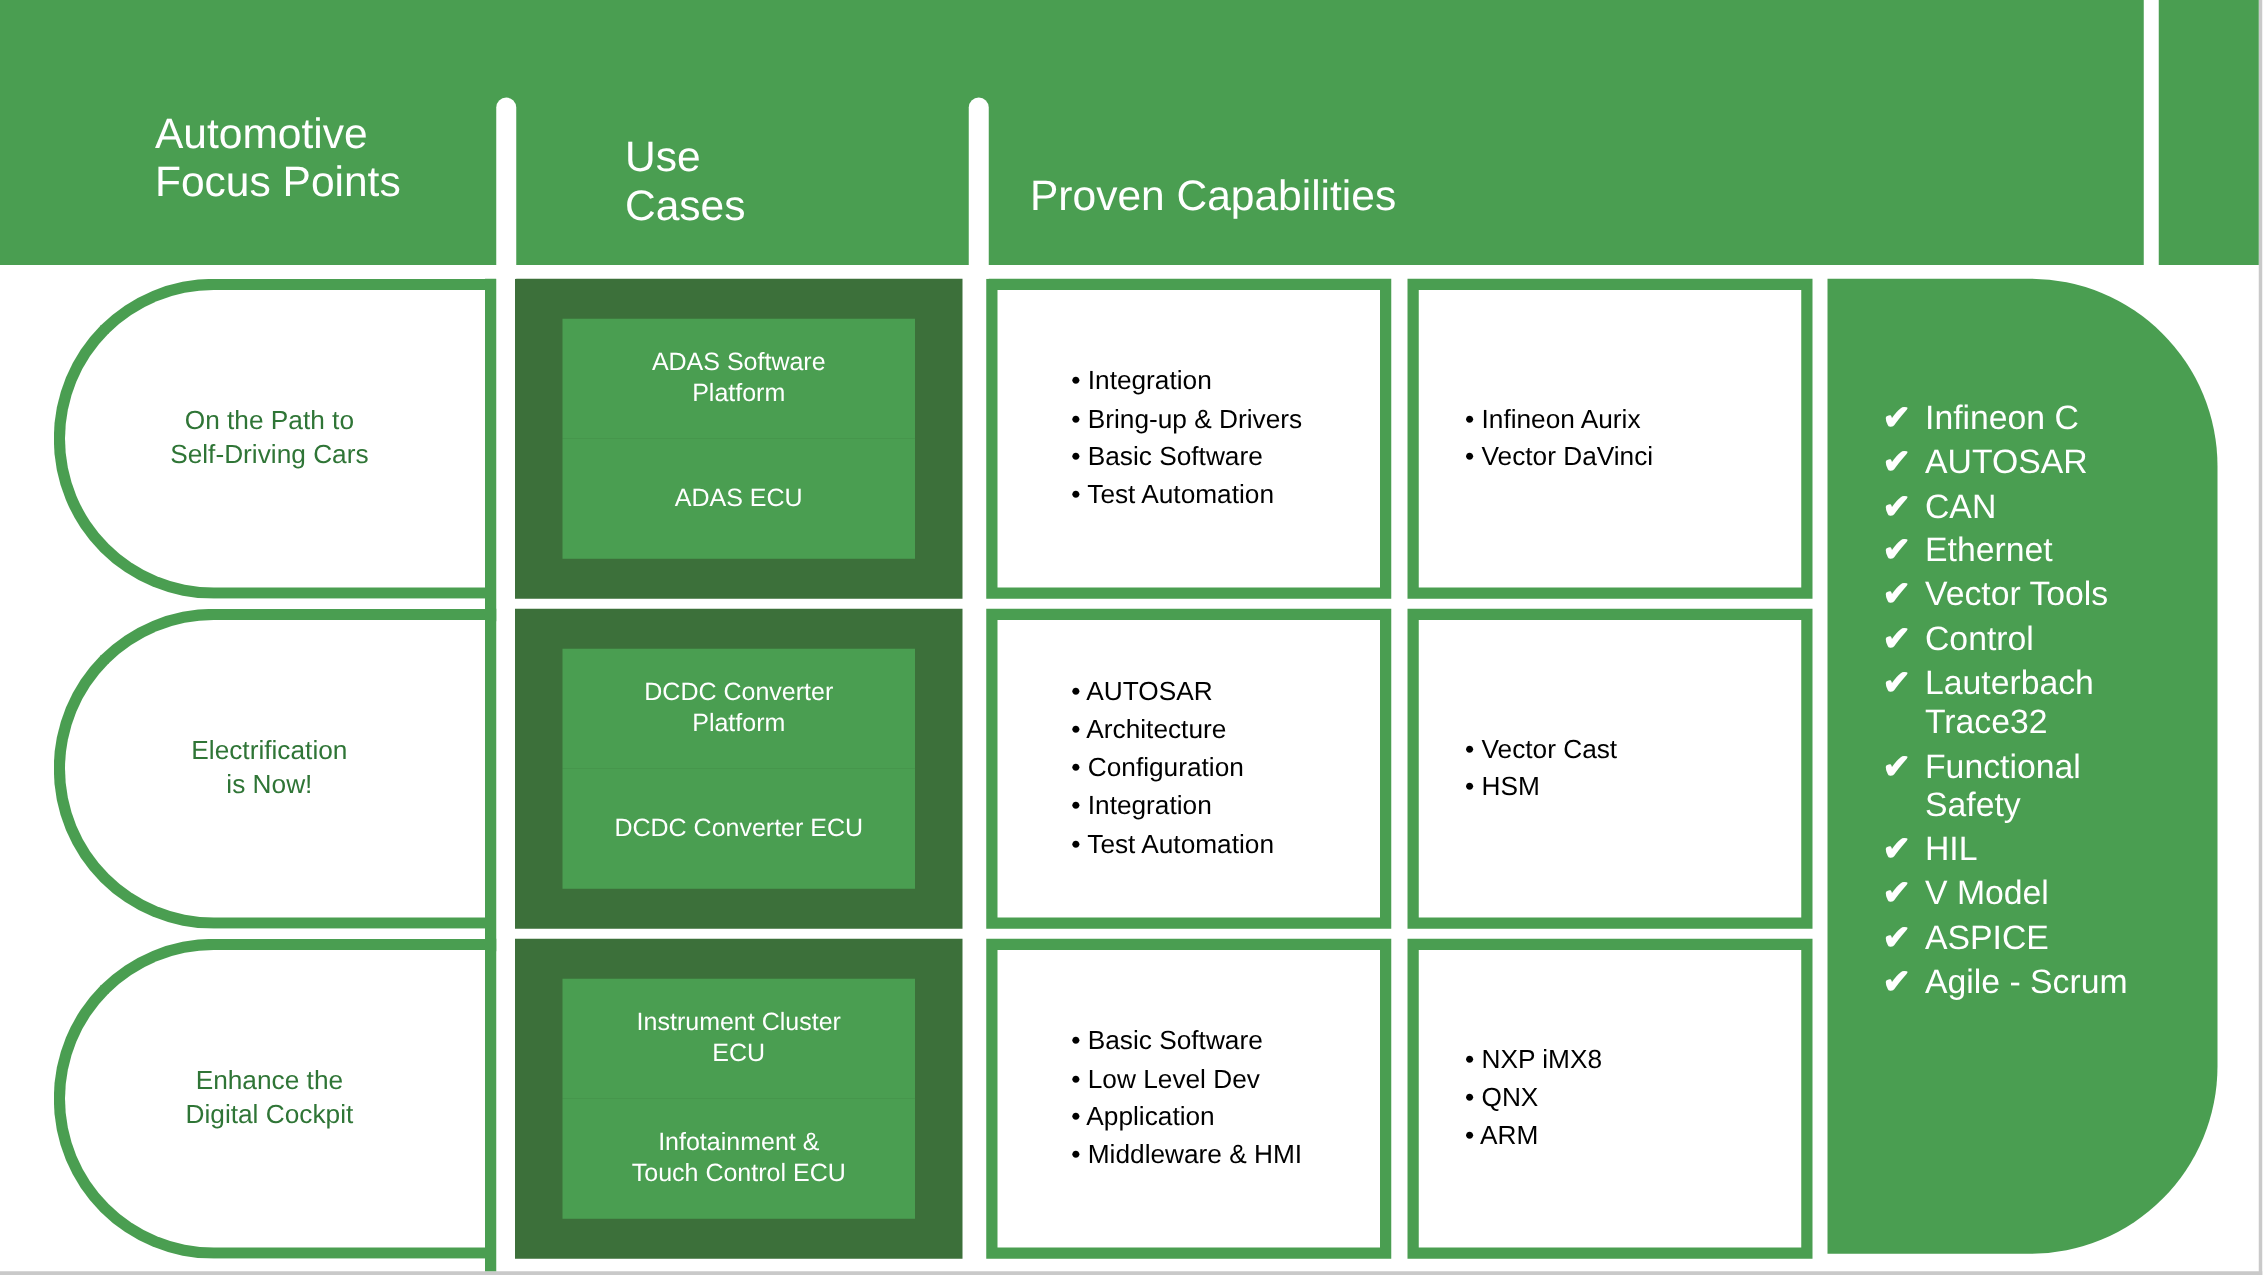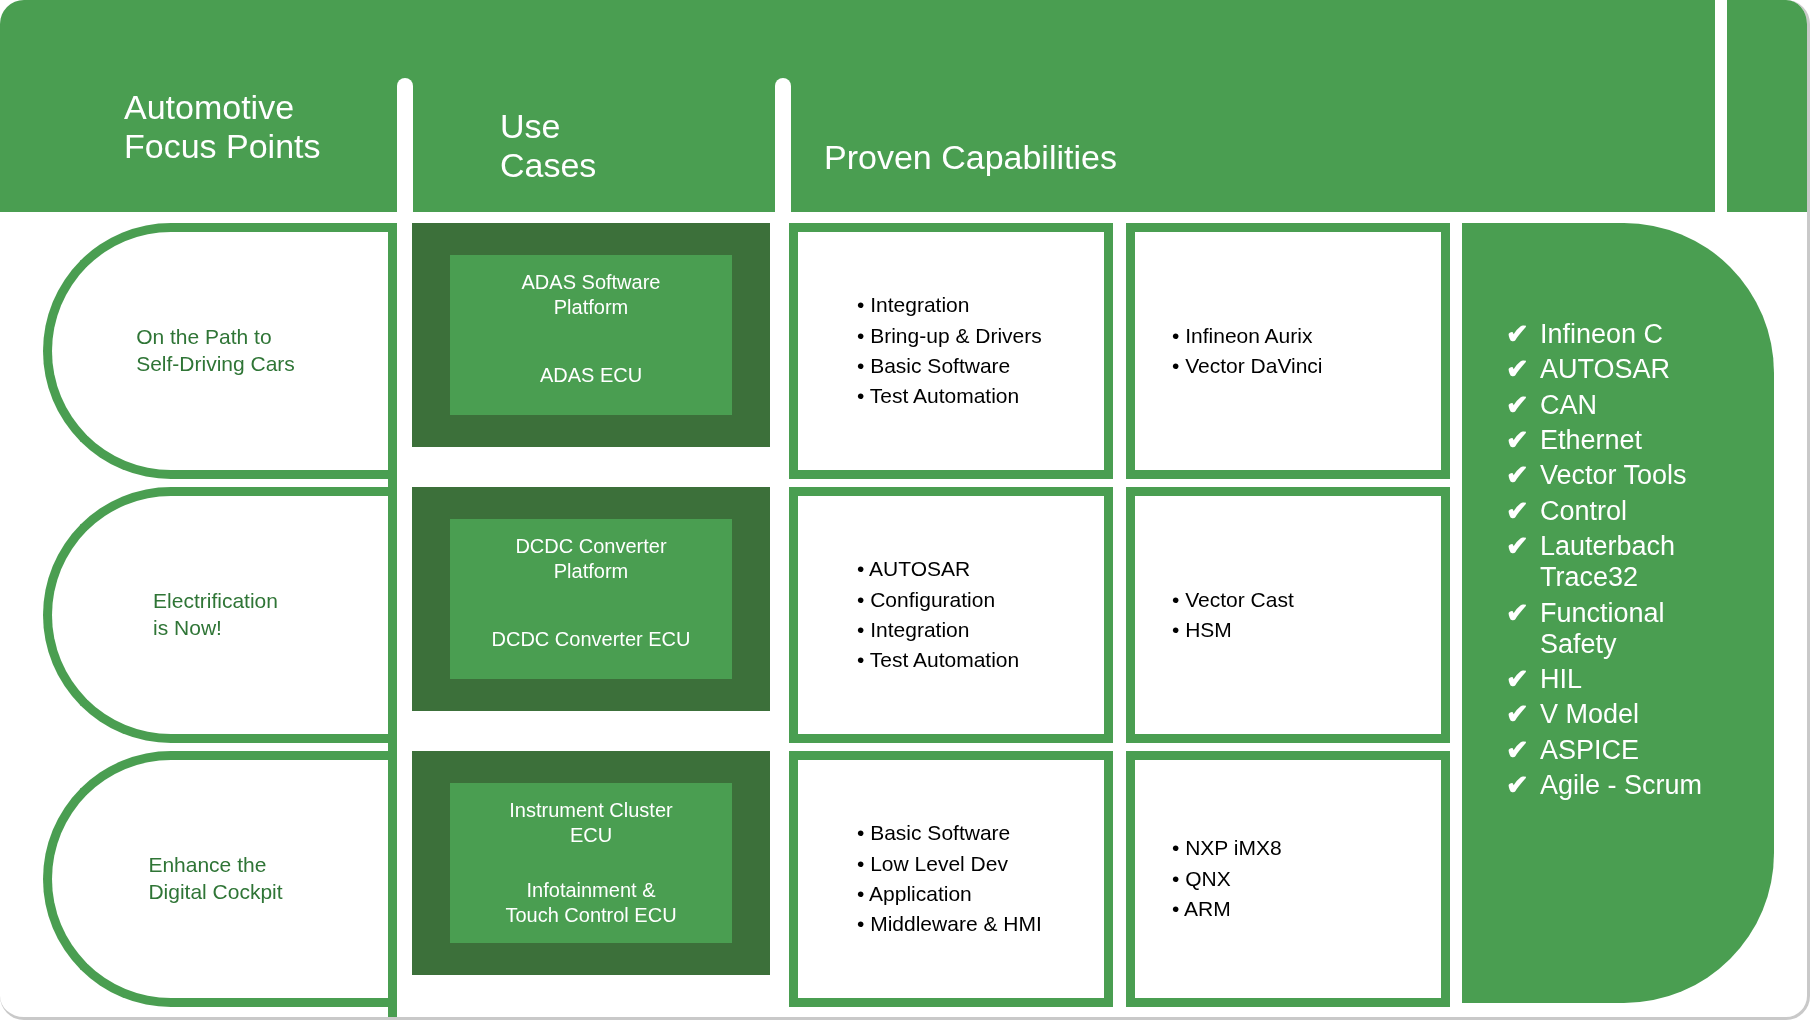--- a/index.html
+++ b/index.html
@@ -9,21 +9,20 @@
     font-family: "Liberation Sans", sans-serif;
     overflow: hidden;
   }
   #slide {
     position: relative;
     width: 1810px; height: 1020px;
     background: #ffffff;
     border-bottom: 3px solid #c9c9c9;
     border-right: 3px solid #c9c9c9;
     overflow: hidden;
-    border-radius: 24px;
   }
 
   
   .header-band {
     position: absolute;
     left: 0; top: 0;
     width: 1715px; height: 212px;
     background: #4a9e51;
   }
   .header-band-right {
@@ -96,30 +95,30 @@
   .focus-text {
     position: absolute;
     inset: 0;
     display: flex;
     flex-direction: column;
     align-items: center;
     justify-content: center;
     color: #2f7536;
     font-size: 21px;
     line-height: 1.28;
-    text-align: left;
+    text-align: center;
     white-space: pre-line;
     z-index: 2;
   }
 
   
   .usecase-cell {
     position: absolute;
     left: 412px; top: 0;
-    width: 358px; height: 224px;
+    width: 358px; height: 256px;
     background: #3c703a;
     padding: 32px 38px;
     display: flex;
     flex-direction: column;
     justify-content: space-between;
   }
   .usecase-box {
     height: 105px;
     background: #4a9e51;
     display: flex;
@@ -244,20 +243,21 @@
 
       <div class="usecase-cell">
         <div class="usecase-box">DCDC Converter
 Platform</div>
         <div class="usecase-box">DCDC Converter ECU</div>
       </div>
 
       <div class="cap-cell c3">
         <div class="cap-inner">
           <div class="cap-item">• AUTOSAR</div>
+          <div class="cap-item">• Architecture</div>
           <div class="cap-item">• Configuration</div>
           <div class="cap-item">• Integration</div>
           <div class="cap-item">• Test Automation</div>
         </div>
       </div>
 
       <div class="cap-cell c4">
         <div class="cap-inner">
           <div class="cap-item">• Vector Cast</div>
           <div class="cap-item">• HSM</div>

